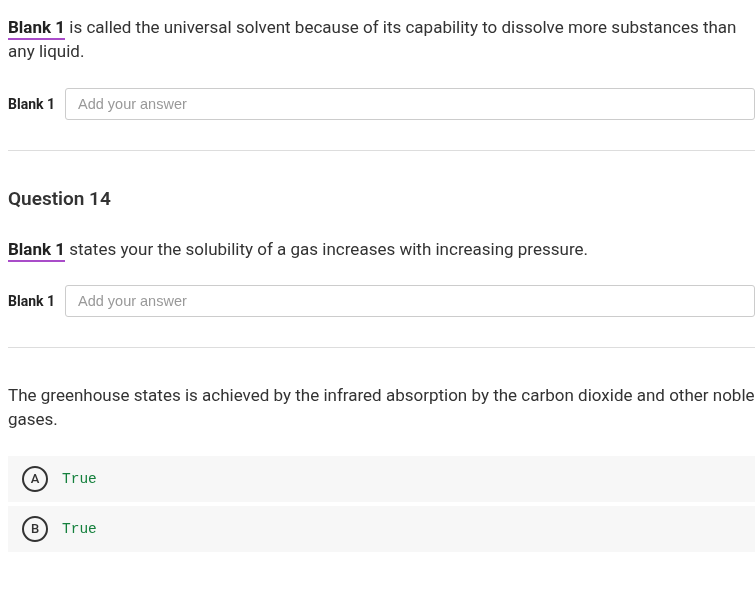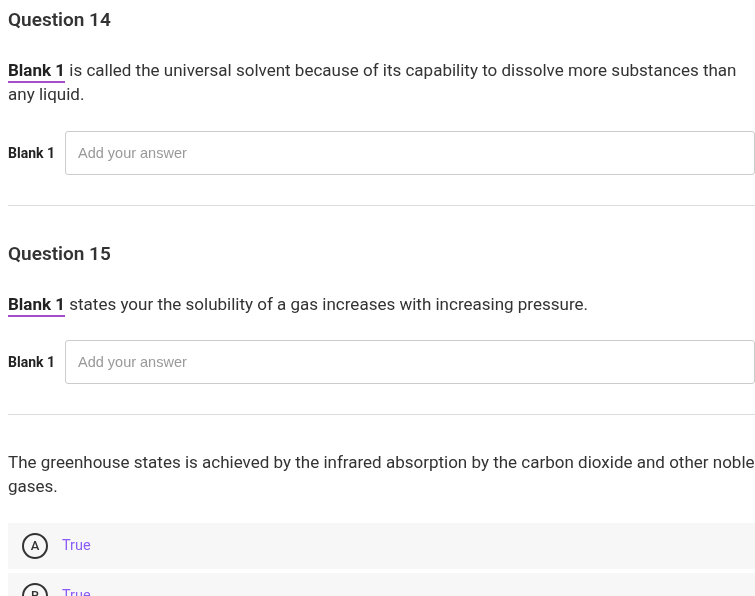--- a/index.html
+++ b/index.html
@@ -37,21 +37,21 @@
   }
   .answer-label {
     font-size: 14px;
     font-weight: 700;
     color: #222;
     margin-right: 10px;
     white-space: nowrap;
   }
   .answer-input {
     flex: 1;
-    height: 44px;
+    height: 32px;
     border: 1px solid #ccc;
     border-radius: 3px;
     padding: 0 12px;
     font-size: 14.5px;
     color: #333;
     outline: none;
   }
   .answer-input::placeholder { color: #999; }
   .divider {
     border: none;
@@ -75,40 +75,40 @@
     align-items: center;
     justify-content: center;
     font-size: 13px;
     font-weight: 500;
     color: #333;
     margin-right: 14px;
     flex-shrink: 0;
   }
   .option-label {
     font-size: 14.5px;
-    color: #8b5cf6;
+    color: #15803d;
+    font-family: Liberation Mono, monospace;
   }
 </style>
 </head>
 <body>
 
 <div class="question-block">
-  <h2 class="question-title">Question 14</h2>
   <p class="question-text">
     <span class="blank-tag">Blank 1</span><span> is called the universal solvent because of its capability to dissolve more substances than any liquid.</span>
   </p>
   <div class="answer-row">
     <span class="answer-label">Blank 1</span>
     <input class="answer-input" type="text" placeholder="Add your answer" style="">
   </div>
   <hr class="divider">
 </div>
 
 <div class="question-block">
-  <h2 class="question-title">Question 15</h2>
+  <h2 class="question-title">Question 14</h2>
   <p class="question-text">
     <span class="blank-tag">Blank 1</span><span> states your the solubility of a gas increases with increasing pressure.</span>
   </p>
   <div class="answer-row">
     <span class="answer-label">Blank 1</span>
     <input class="answer-input" type="text" placeholder="Add your answer" style="">
   </div>
   <hr class="divider">
 </div>
 

